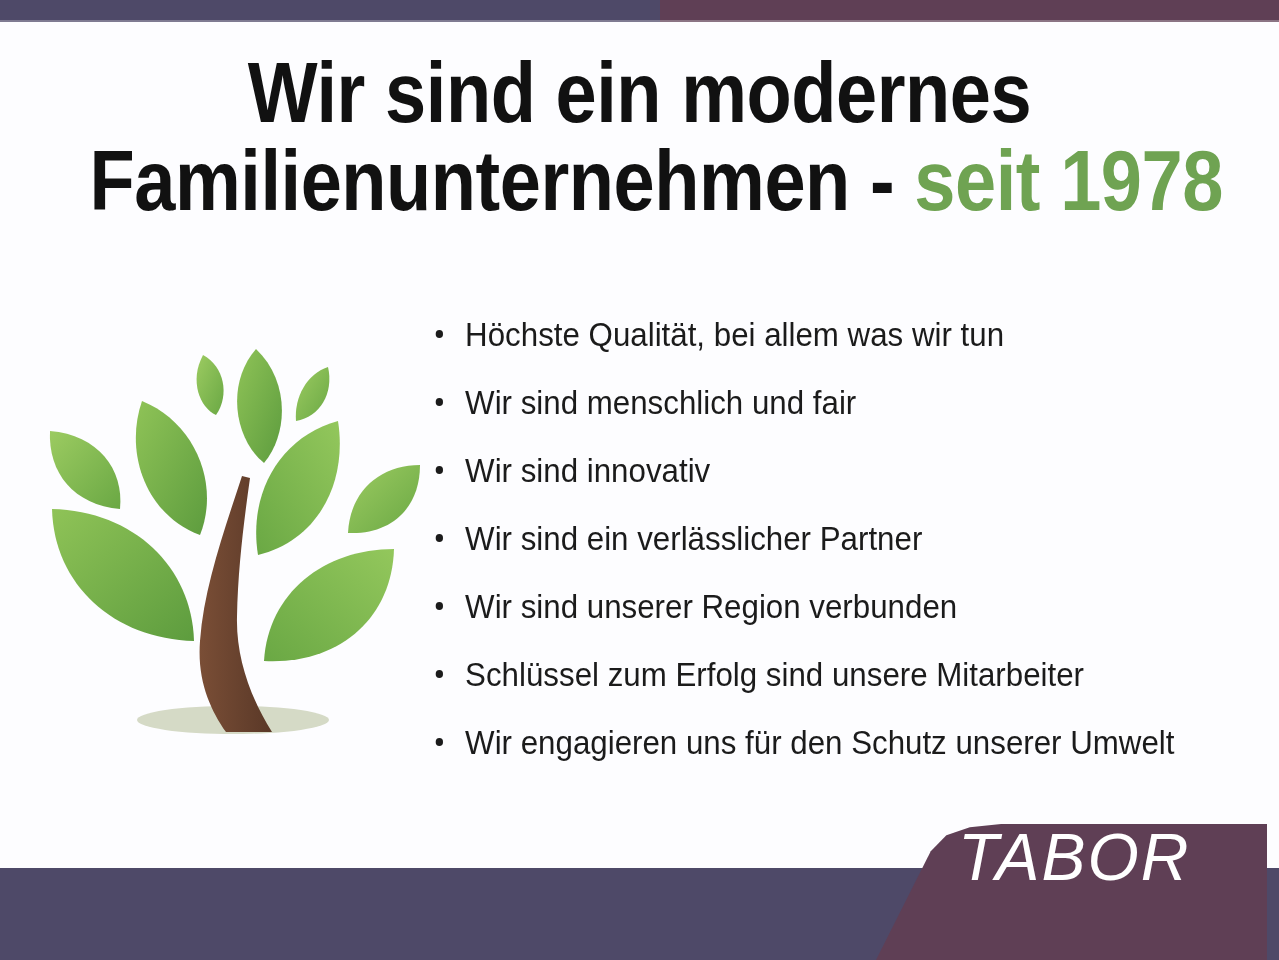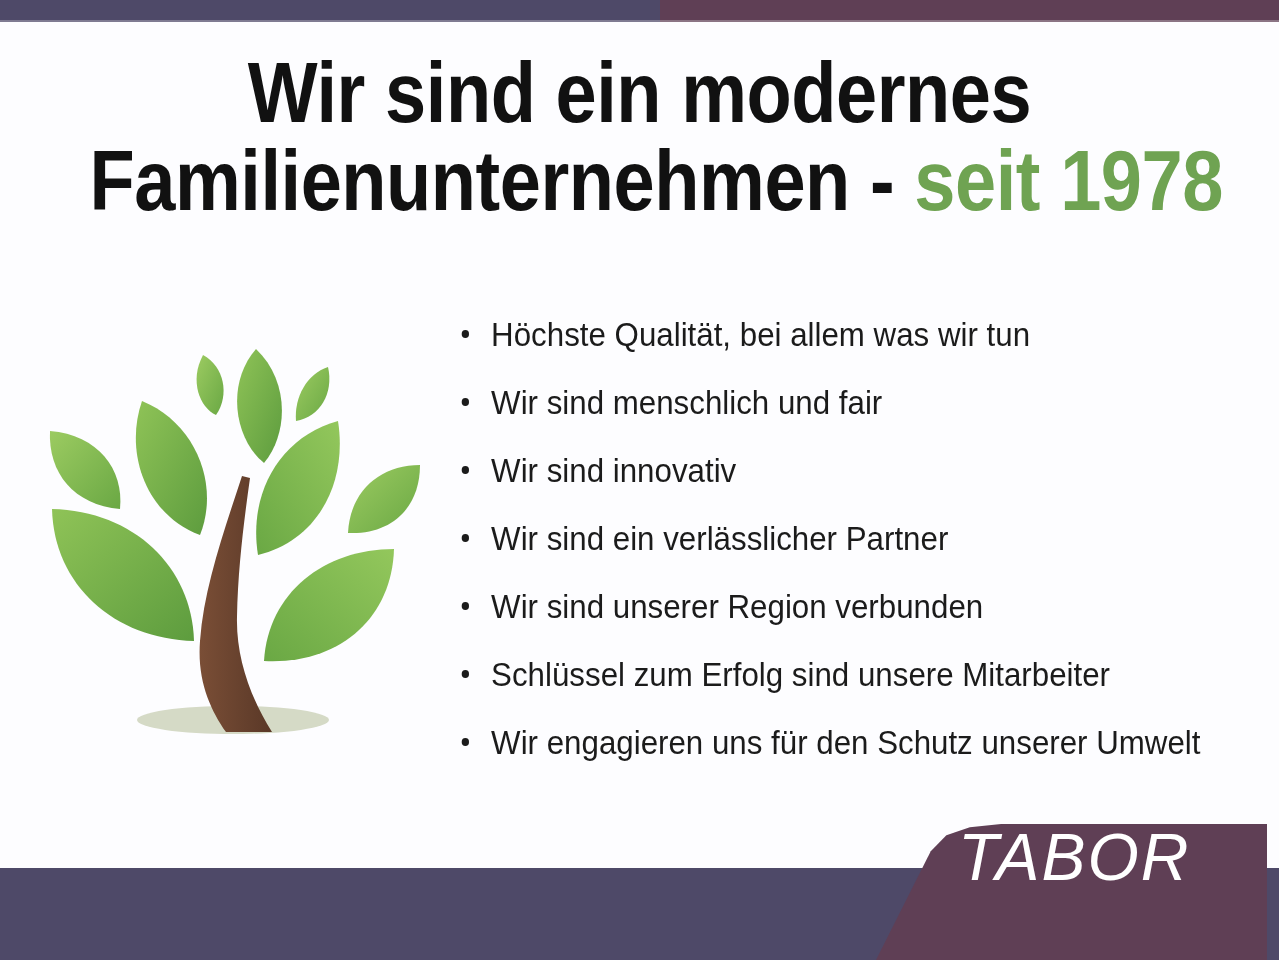--- a/index.html
+++ b/index.html
@@ -94,21 +94,21 @@
     display: block;
     white-space: nowrap;
   }
   .headline .accent {
     color: #6fa352;
   }
 
   
   .bullets {
     position: absolute;
-    left: 458px;
+    left: 432px;
     top: 300px;
     width: 810px;
     margin: 0;
     padding: 0;
     list-style: none;
   }
   .bullets li {
     position: relative;
     height: 68px;
     line-height: 68px;

